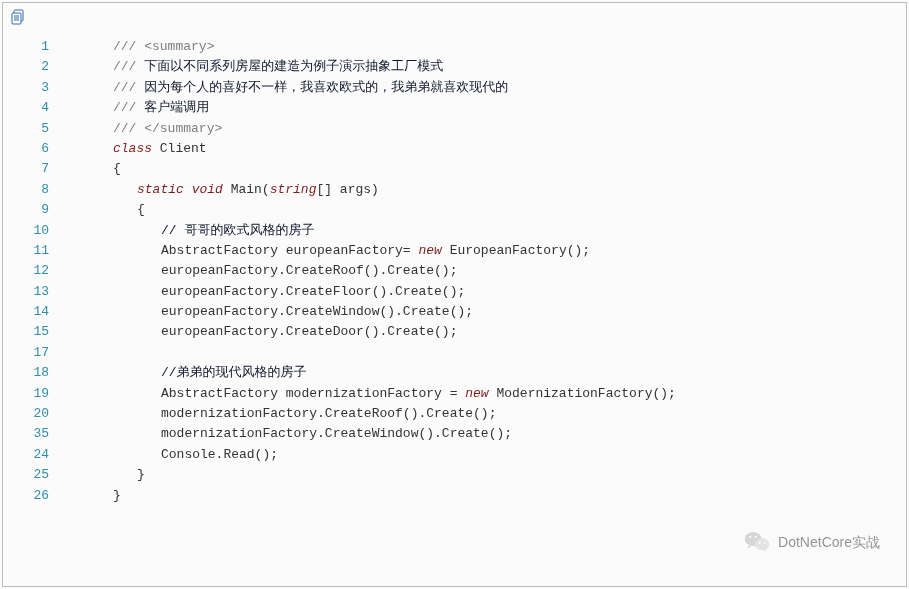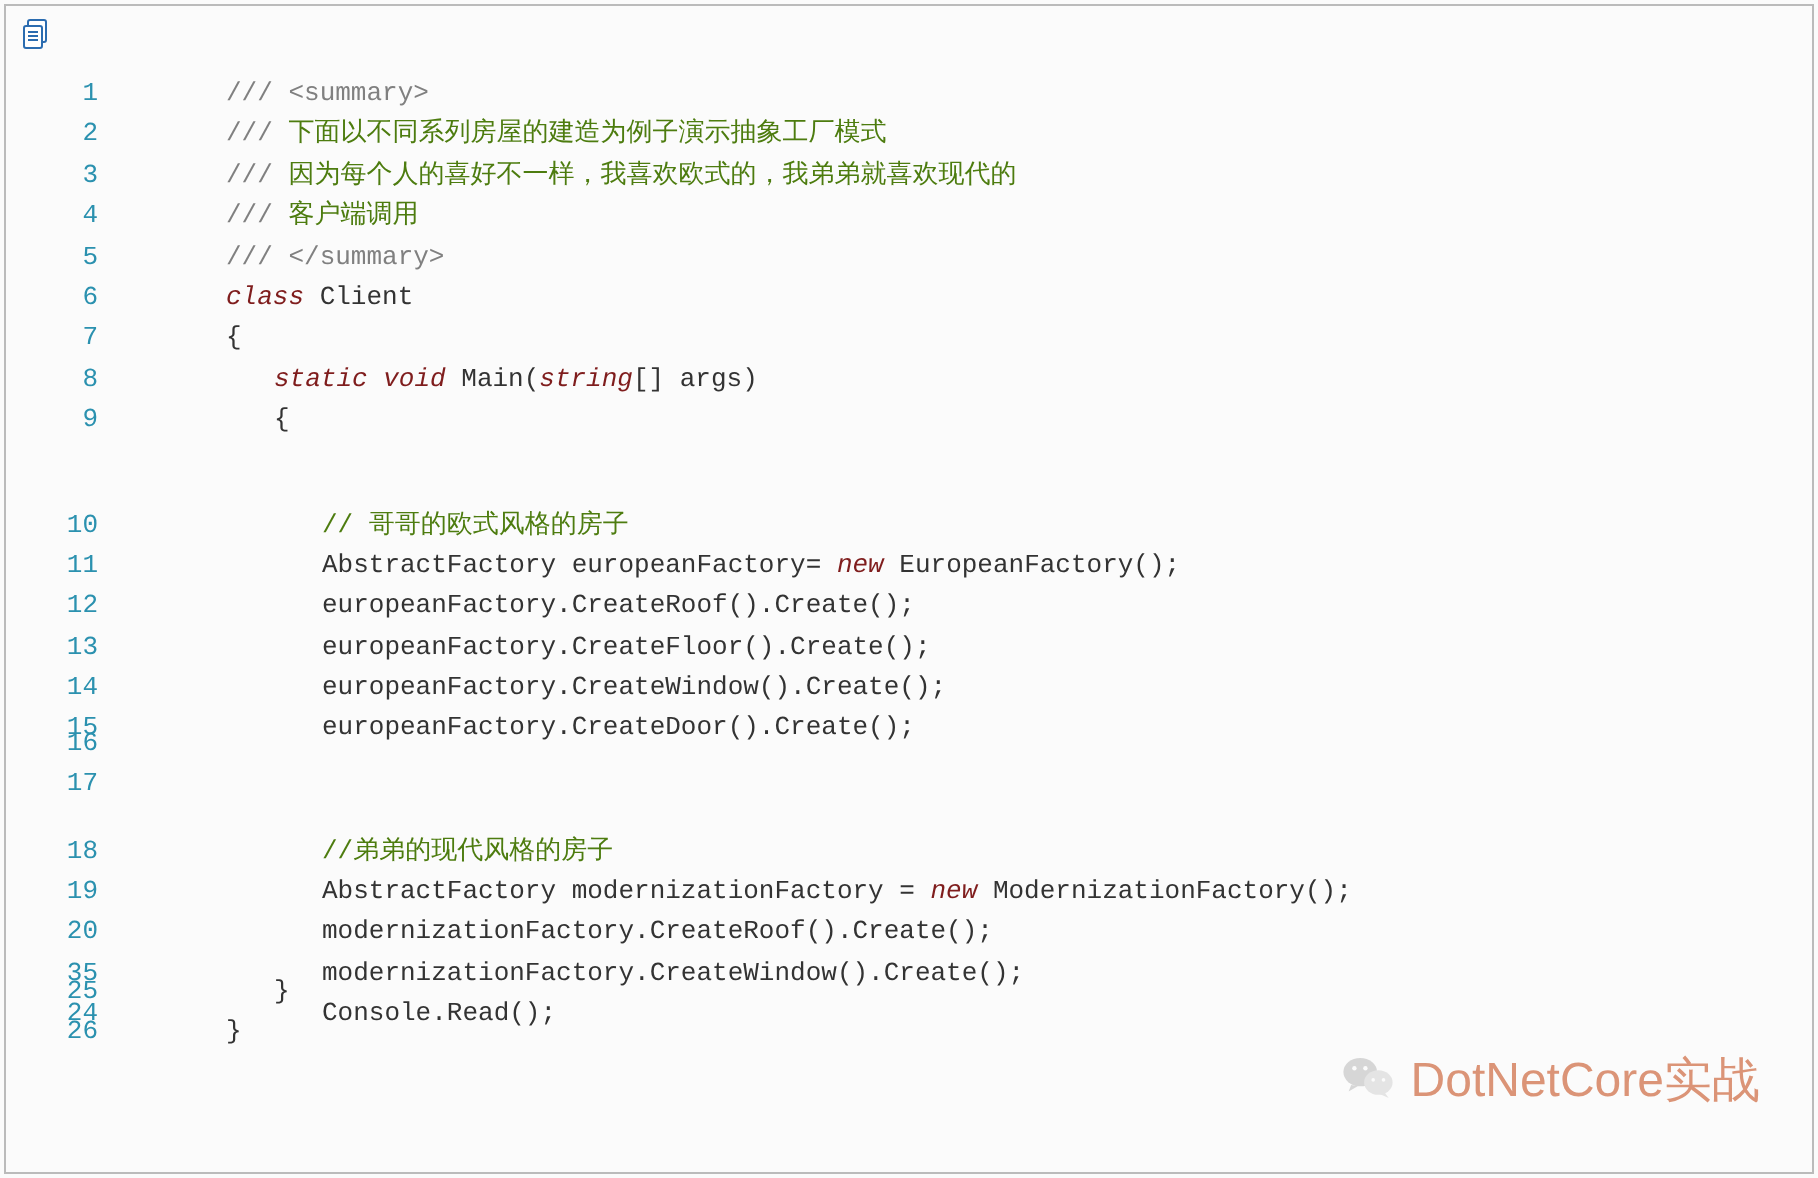--- a/index.html
+++ b/index.html
@@ -45,39 +45,39 @@
     text-align: right;
     padding-right: 16px;
     flex: 0 0 46px;
     font-family: Consolas, "Courier New", monospace;
   }
   .code {
     flex: 1 1 auto;
     color: #333;
   }
   .t-gray { color: #808080; }    
-  .t-green { color: #4d7c0f; }   
+  .t-green { color: #0f172a; }   
   .t-blue { color: #7f1d1d; font-style: italic; }    
   .ind1 { padding-left: 48px; }
   .ind2 { padding-left: 72px; }
-  .ind3 { padding-left: 96px; margin-top: 32px; }
+  .ind3 { padding-left: 96px; }
 
   .watermark {
     position: absolute;
     right: 26px;
     bottom: 30px;
     display: flex;
     align-items: center;
     gap: 8px;
     opacity: 0.55;
   }
   .watermark-text {
     font-family: "Microsoft YaHei", Arial, sans-serif;
-    font-size: 24px;
-    color: #c2410c;
+    font-size: 14px;
+    color: #404040;
     font-weight: 500;
   }
   .wechat-svg { width: 26px; height: 22px; }
 </style>
 </head>
 <body>
 
 <div class="frame">
 
   <span class="copy-icon">
@@ -99,21 +99,20 @@
       <div class="line"><span class="ln">6</span><span class="code ind1"><span class="t-blue">class</span><span> Client</span></span></div>
       <div class="line"><span class="ln">7</span><span class="code ind1"><span>{</span></span></div>
       <div class="line"><span class="ln">8</span><span class="code ind2"><span class="t-blue">static</span><span> </span><span class="t-blue">void</span><span> Main(</span><span class="t-blue">string</span><span>[] args)</span></span></div>
       <div class="line"><span class="ln">9</span><span class="code ind2"><span>{</span></span></div>
       <div class="line"><span class="ln">10</span><span class="code ind3"><span class="t-green">// 哥哥的欧式风格的房子</span></span></div>
       <div class="line"><span class="ln">11</span><span class="code ind3"><span>AbstractFactory europeanFactory= </span><span class="t-blue">new</span><span> EuropeanFactory();</span></span></div>
       <div class="line"><span class="ln">12</span><span class="code ind3"><span>europeanFactory.CreateRoof().Create();</span></span></div>
       <div class="line"><span class="ln">13</span><span class="code ind3"><span>europeanFactory.CreateFloor().Create();</span></span></div>
       <div class="line"><span class="ln">14</span><span class="code ind3"><span>europeanFactory.CreateWindow().Create();</span></span></div>
       <div class="line"><span class="ln">15</span><span class="code ind3"><span>europeanFactory.CreateDoor().Create();</span></span></div>
-      <div class="line"><span class="ln">16</span><span class="code ind3"><span></span></span></div>
       <div class="line"><span class="ln">17</span><span class="code ind3"><span></span></span></div>
       <div class="line"><span class="ln">18</span><span class="code ind3"><span class="t-green">//弟弟的现代风格的房子</span></span></div>
       <div class="line"><span class="ln">19</span><span class="code ind3"><span>AbstractFactory modernizationFactory = </span><span class="t-blue">new</span><span> ModernizationFactory();</span></span></div>
       <div class="line"><span class="ln">20</span><span class="code ind3"><span>modernizationFactory.CreateRoof().Create();</span></span></div>
       <div class="line"><span class="ln">35</span><span class="code ind3"><span>modernizationFactory.CreateWindow().Create();</span></span></div>
       <div class="line"><span class="ln">24</span><span class="code ind3"><span>Console.Read();</span></span></div>
       <div class="line"><span class="ln">25</span><span class="code ind2"><span>}</span></span></div>
       <div class="line"><span class="ln">26</span><span class="code ind1"><span>}</span></span></div>
     </div>
 

